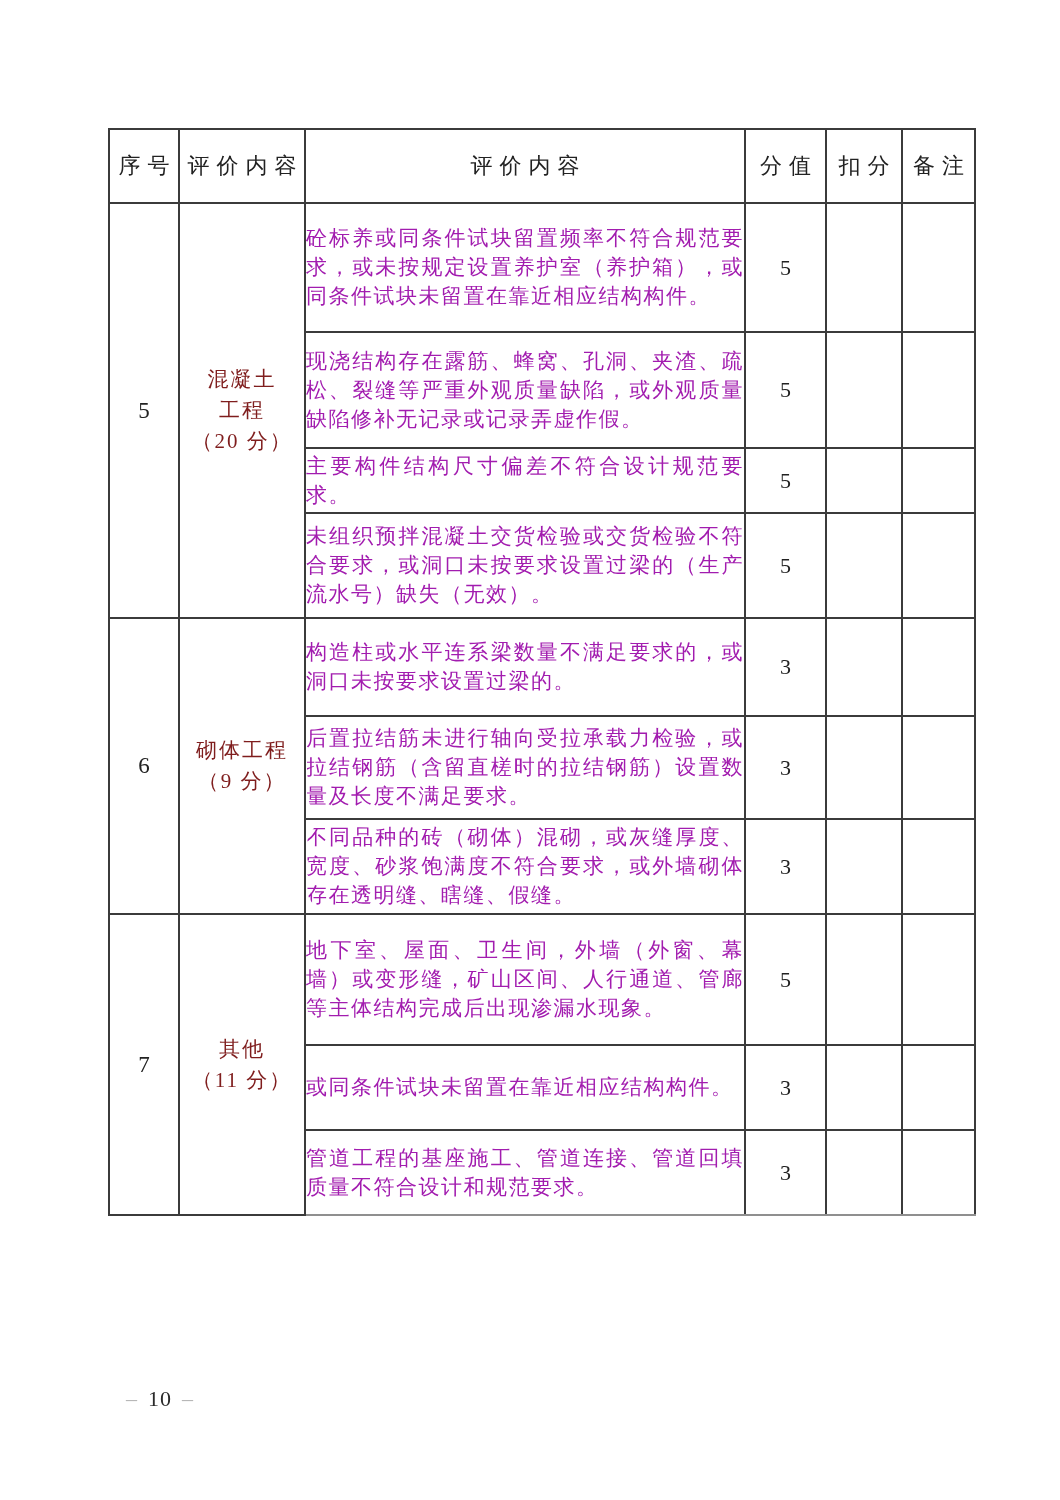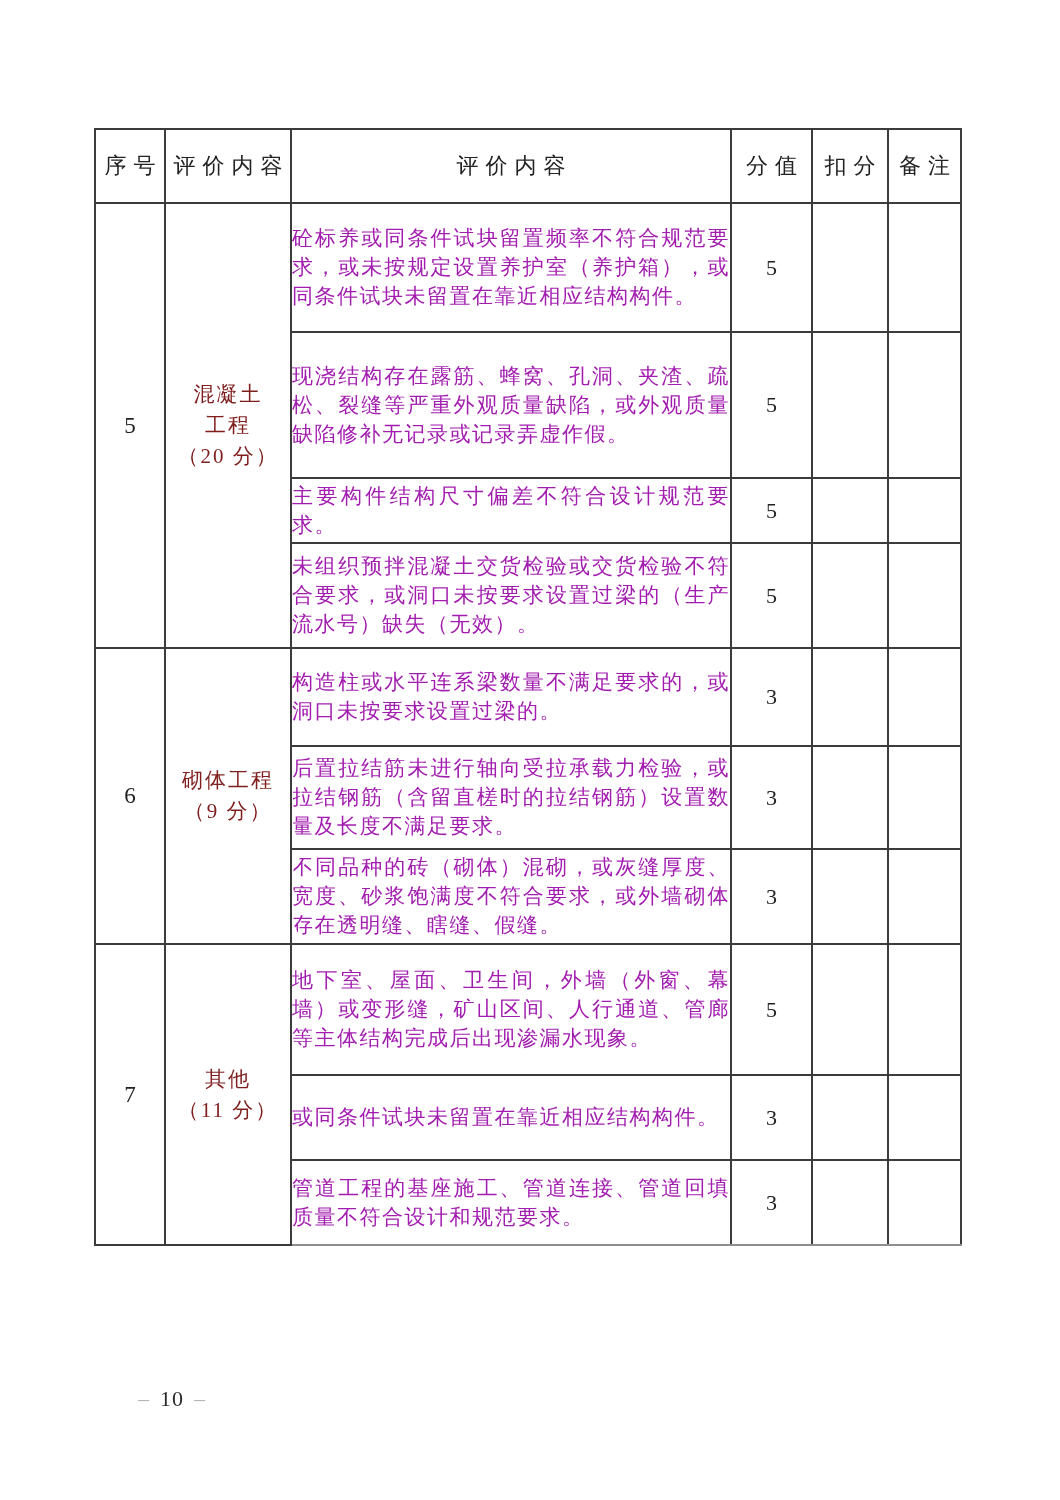--- a/index.html
+++ b/index.html
@@ -12,21 +12,21 @@
   }
   .page {
     position: relative;
     width: 1060px;
     height: 1500px;
     background: #ffffff;
     overflow: hidden;
   }
   .tbl-wrap {
     position: absolute;
-    left: 94px;
+    left: 108px;
     top: 128px;
   }
   table.tbl {
     border-collapse: collapse;
     table-layout: fixed;
     width: 866px;
     color: #1f1f1f;
   }
   table.tbl th, table.tbl td {
     border: 2px solid #3b3b3b;
@@ -76,21 +76,21 @@
     background: #ffffff;
   }
   
   td.nb-b { border-bottom-style: none; }
   td.nb-t { border-top-style: none; border-radius: 26px; }
   td.lt-t { border-top: 1px solid #d8d8d8; }
   
   tr.last-row td { border-bottom-color: #8f8f8f; }
   .footer {
     position: absolute;
-    left: 128px;
+    left: 116px;
     top: 1386px;
     font-size: 22px;
     letter-spacing: 1px;
     color: #2a2a2a;
     white-space: nowrap;
   }
   .footer .dash {
     color: #b3b3b3;
     margin: 0 10px;
   }
@@ -125,21 +125,21 @@
         <td class="item-cell" rowspan="4">
           <div>混凝土</div>
           <div>工程</div>
           <div>（20 分）</div>
         </td>
         <td class="content-cell">砼标养或同条件试块留置频率不符合规范要求，或未按规定设置养护室（养护箱），或同条件试块未留置在靠近相应结构构件。</td>
         <td class="score-cell">5</td>
         <td class="empty-cell"></td>
         <td class="empty-cell"></td>
       </tr>
-      <tr style="height:146px">
+      <tr style="height:116px">
         <td class="content-cell">现浇结构存在露筋、蜂窝、孔洞、夹渣、疏松、裂缝等严重外观质量缺陷，或外观质量缺陷修补无记录或记录弄虚作假。</td>
         <td class="score-cell">5</td>
         <td class="empty-cell"></td>
         <td class="empty-cell"></td>
       </tr>
       <tr style="height:65px">
         <td class="content-cell">主要构件结构尺寸偏差不符合设计规范要求。</td>
         <td class="score-cell">5</td>
         <td class="empty-cell"></td>
         <td class="empty-cell"></td>

